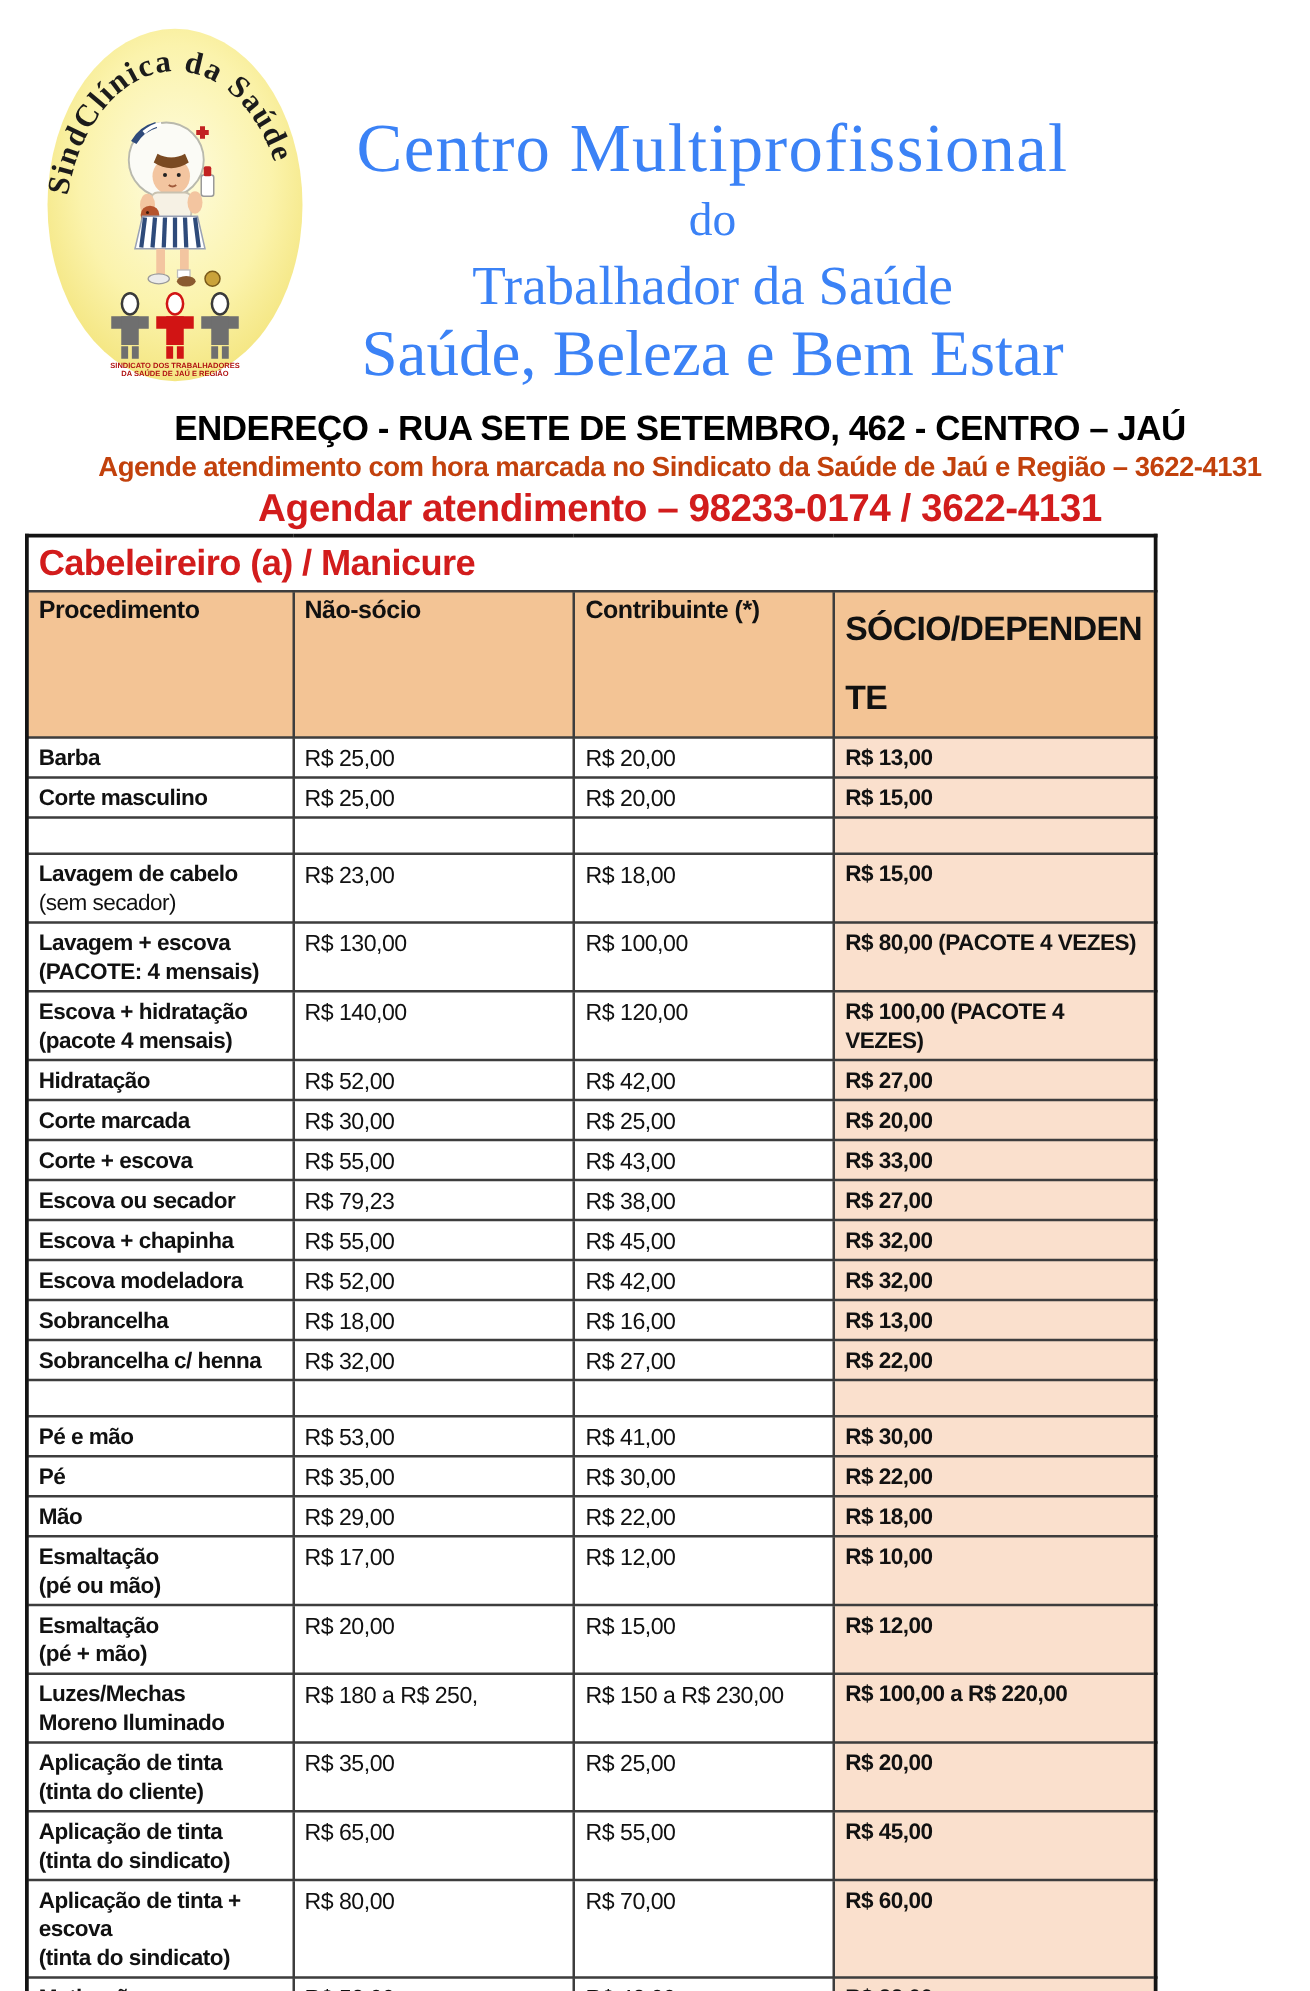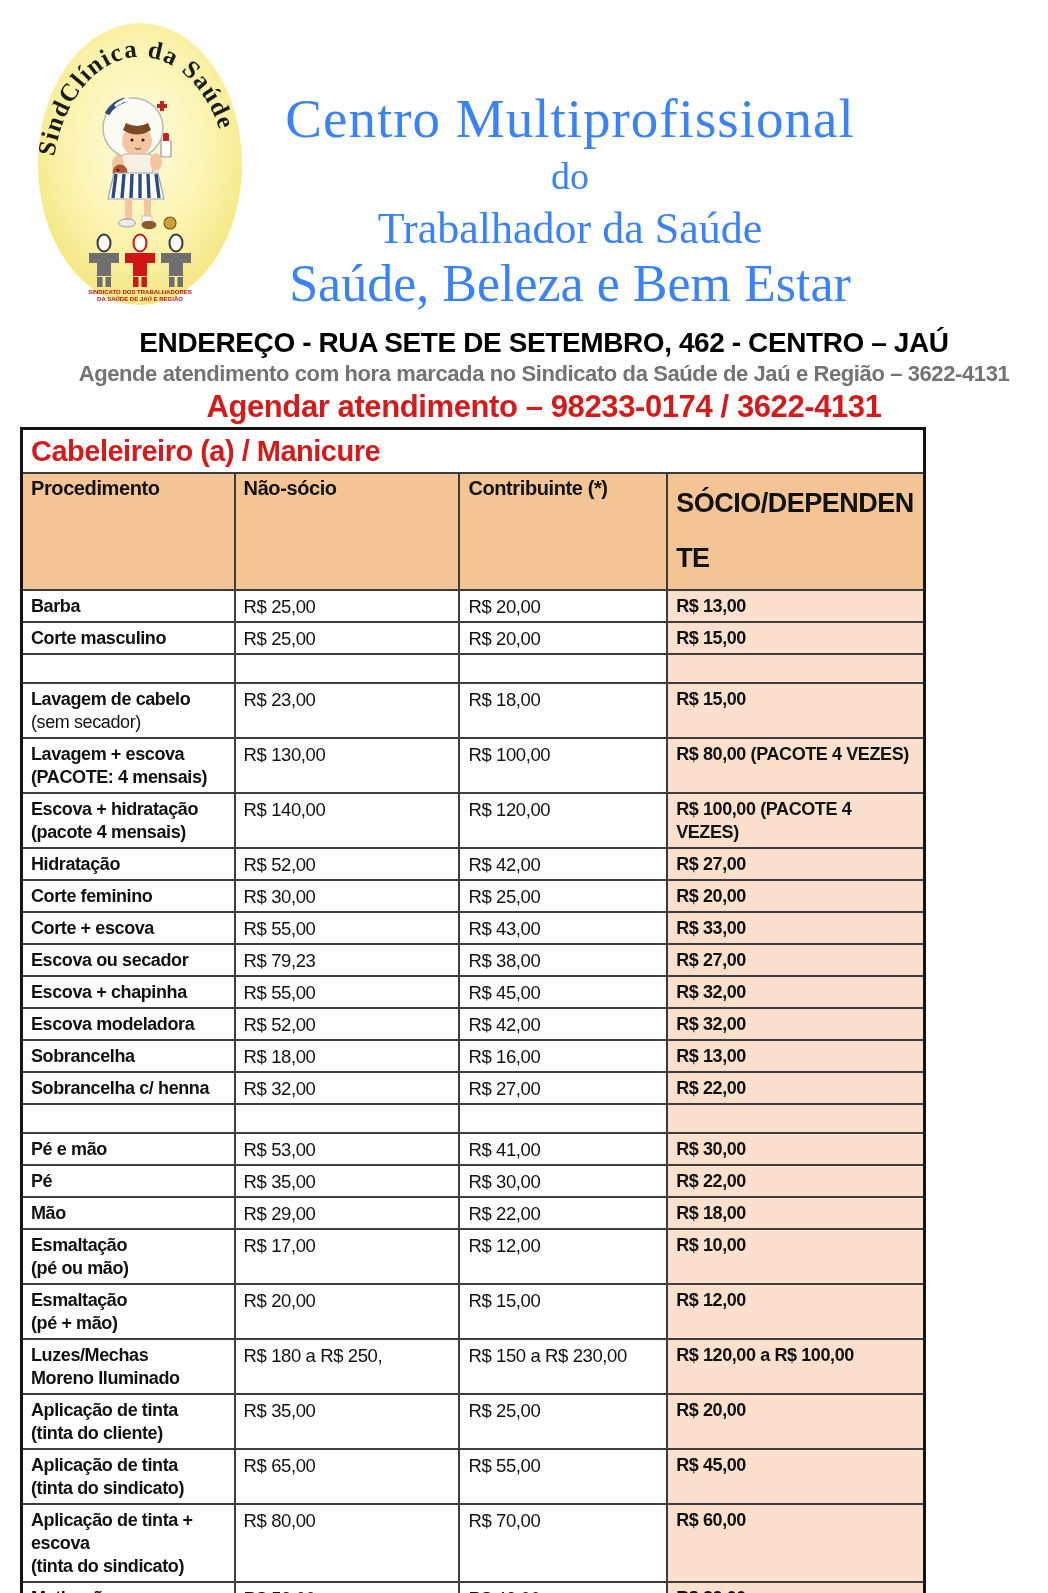--- a/index.html
+++ b/index.html
@@ -19,21 +19,21 @@
     font-family:Liberation Serif, serif;
   }
   .mast-1 { font-size:55px; line-height:62px; letter-spacing:1px; white-space:nowrap; }
   .mast-2 { font-size:38px; line-height:52px; }
   .mast-3 { font-size:44px; line-height:54px; }
   .mast-4 { font-size:52px; line-height:56px; }
 
   
   .contact { position:absolute; left:64px; top:326px; width:960px; text-align:center; letter-spacing:-0.4px; }
   .addr  { font-size:28px; font-weight:700; line-height:34px; color:#000; }
-  .info  { font-size:22px; font-weight:700; line-height:28px; color:#737373; }
+  .info  { font-size:22px; font-weight:700; line-height:28px; color:#c2410c; }
   .phone { font-size:31px; font-weight:700; line-height:37px; color:var(--red,#d21c1c); }
 
   
   .price-table {
     position:absolute; left:20px; top:427px; width:906px;
     border-collapse:collapse; table-layout:fixed;
     border:3px solid #141414;
     letter-spacing:-0.4px;
   }
   .price-table td, .price-table th {
@@ -229,21 +229,21 @@
         <tr class="row-pad">
           <td class="cell-proc">
             <div class="pl-b">Hidratação</div>
           </td>
           <td class="cell-price">R$ 52,00</td>
           <td class="cell-price">R$ 42,00</td>
           <td class="cell-socio">R$ 27,00</td>
         </tr>
         <tr class="row-pad">
           <td class="cell-proc">
-            <div class="pl-b">Corte feminino</div>
+            <div class="pl-b">Corte marcada</div>
           </td>
           <td class="cell-price">R$ 30,00</td>
           <td class="cell-price">R$ 25,00</td>
           <td class="cell-socio">R$ 20,00</td>
         </tr>
         <tr class="row-pad">
           <td class="cell-proc">
             <div class="pl-b">Corte + escova</div>
           </td>
           <td class="cell-price">R$ 55,00</td>
@@ -338,21 +338,21 @@
           <td class="cell-price">R$ 15,00</td>
           <td class="cell-socio">R$ 12,00</td>
         </tr>
         <tr class="row-pad">
           <td class="cell-proc">
             <div class="pl-b">Luzes/Mechas</div>
             <div class="pl-b">Moreno Iluminado</div>
           </td>
           <td class="cell-price">R$ 180 a R$ 250,</td>
           <td class="cell-price">R$ 150 a R$ 230,00</td>
-          <td class="cell-socio">R$ 120,00 a R$ 100,00</td>
+          <td class="cell-socio">R$ 100,00 a R$ 220,00</td>
         </tr>
         <tr class="row-pad">
           <td class="cell-proc">
             <div class="pl-b">Aplicação de tinta</div>
             <div class="pl-b">(tinta do cliente)</div>
           </td>
           <td class="cell-price">R$ 35,00</td>
           <td class="cell-price">R$ 25,00</td>
           <td class="cell-socio">R$ 20,00</td>
         </tr>

